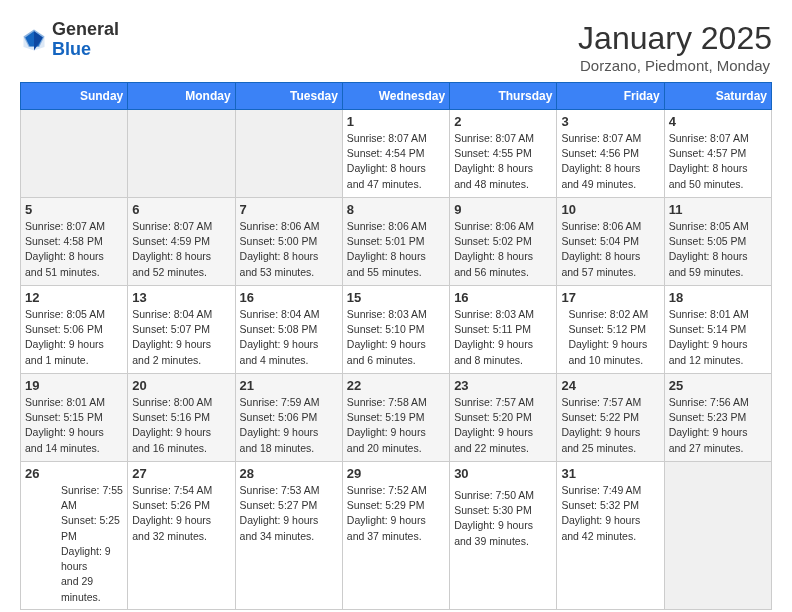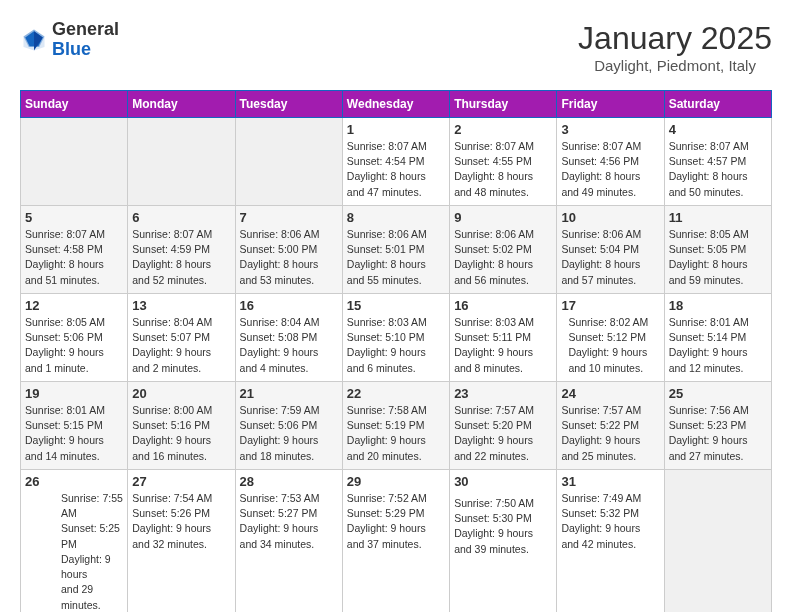--- a/index.html
+++ b/index.html
@@ -7,21 +7,21 @@
       font-family: Arial, sans-serif;
       background: #fff;
       width: 792px;
       min-height: 612px;
       padding: 20px;
     }
     .header {
       display: flex;
       justify-content: space-between;
       align-items: flex-start;
-      margin-bottom: 16px;
+      margin-bottom: 8px;
     }
     .logo {
       display: flex;
       align-items: center;
       gap: 4px;
     }
     .logo-text {
       font-size: 18px;
       font-weight: bold;
       line-height: 1.1;
@@ -43,24 +43,24 @@
     .calendar-subtitle {
       font-size: 15px;
       color: #555;
     }
     table {
       width: 100%;
       border-collapse: collapse;
       font-size: 11px;
     }
     thead tr th {
-      background-color: #a21caf;
+      background-color: #3b82f6;
       color: #fff;
       padding: 6px 4px;
-      text-align: left;
+      text-align: right;
       font-weight: bold;
       font-size: 12px;
       border: 1px solid #1565C0;
     }
     tbody tr td {
       vertical-align: top;
       border: 1px solid #ccc;
       padding: 4px 4px;
       min-height: 80px;
       height: 88px;
@@ -100,21 +100,21 @@
       <polygon points="16,6 26,13 21,23 11,23 6,13" fill="#1565C0"></polygon>
       <polygon points="16,6 26,13 16,28" fill="#0D47A1"></polygon>
     </svg>
     <div class="logo-text">
       <span class="logo-general">General</span><br>
       <span class="logo-blue">Blue</span>
     </div>
   </div>
   <div class="title-block">
     <div class="calendar-title">January 2025</div>
-    <div class="calendar-subtitle">Daylight, Piedmont, Italy</div>
+    <div class="calendar-subtitle">Dorzano, Piedmont, Monday</div>
   </div>
 </div>
 
 <table>
   <thead>
     <tr id="weekday-header">
     <th>Sunday</th>
         <th>Monday</th>
         <th>Tuesday</th>
         <th>Wednesday</th>

